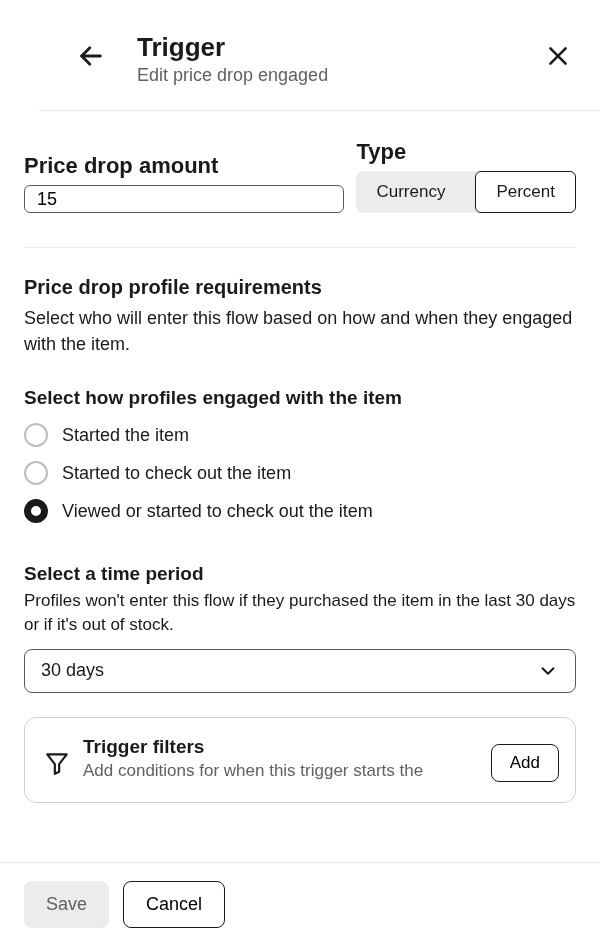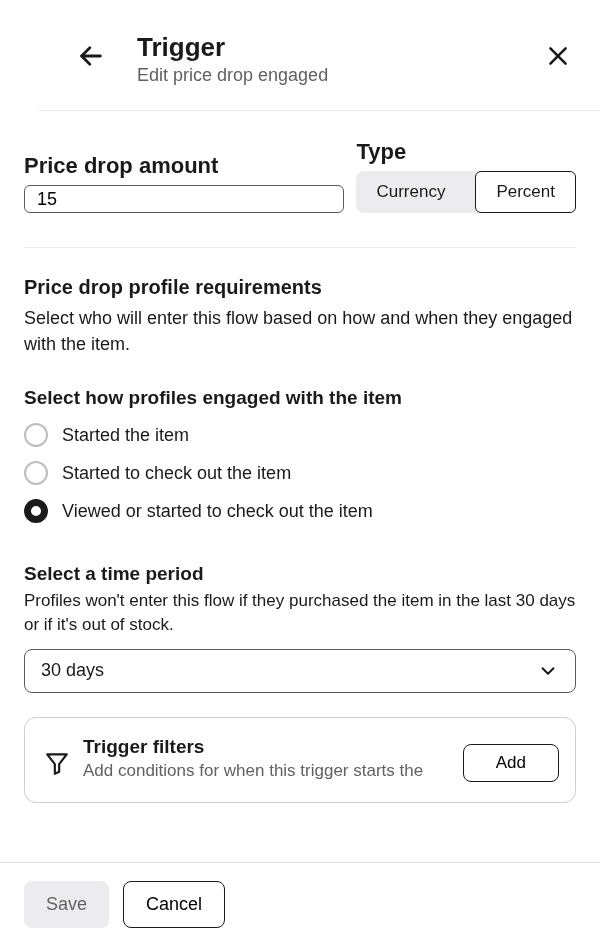--- a/index.html
+++ b/index.html
@@ -133,21 +133,21 @@
       width: 32px; display: flex; justify-content: center;
       margin-top: 14px;
     }
     .filters-text { flex: 1; }
     .filters-title { font-size: 19px; font-weight: 700; margin-bottom: 2px; }
     .filters-desc { font-size: 17px; color: #616161; line-height: 1.35; }
     .add-btn {
       border: 1.5px solid #1a1a1a;
       background: #fff;
       border-radius: 8px;
-      padding: 8px 32px;
+      padding: 8px 18px;
       font-size: 17px;
       cursor: pointer;
       margin-top: 8px;
       text-align: center;
     }
 
     
     .footer {
       position: absolute;
       left: 0; right: 0; bottom: 0;

